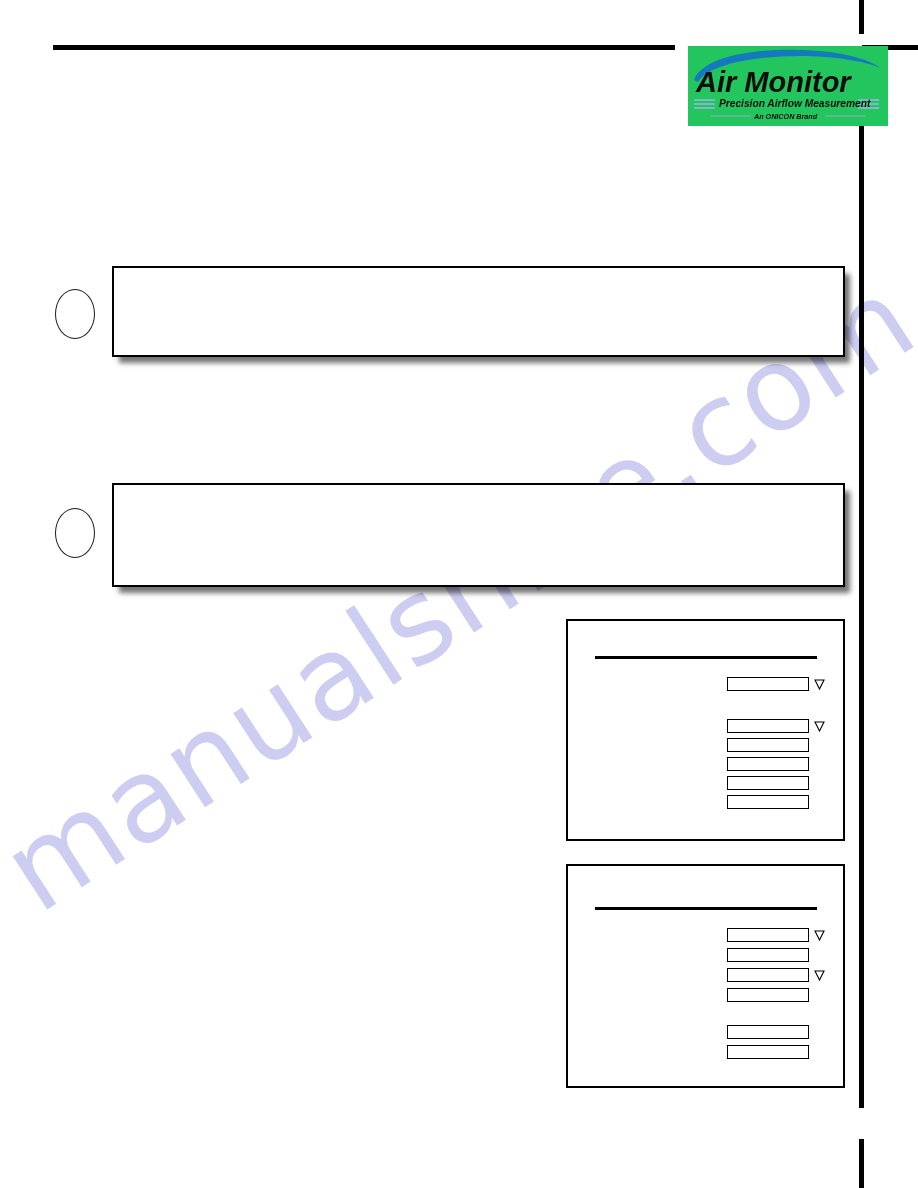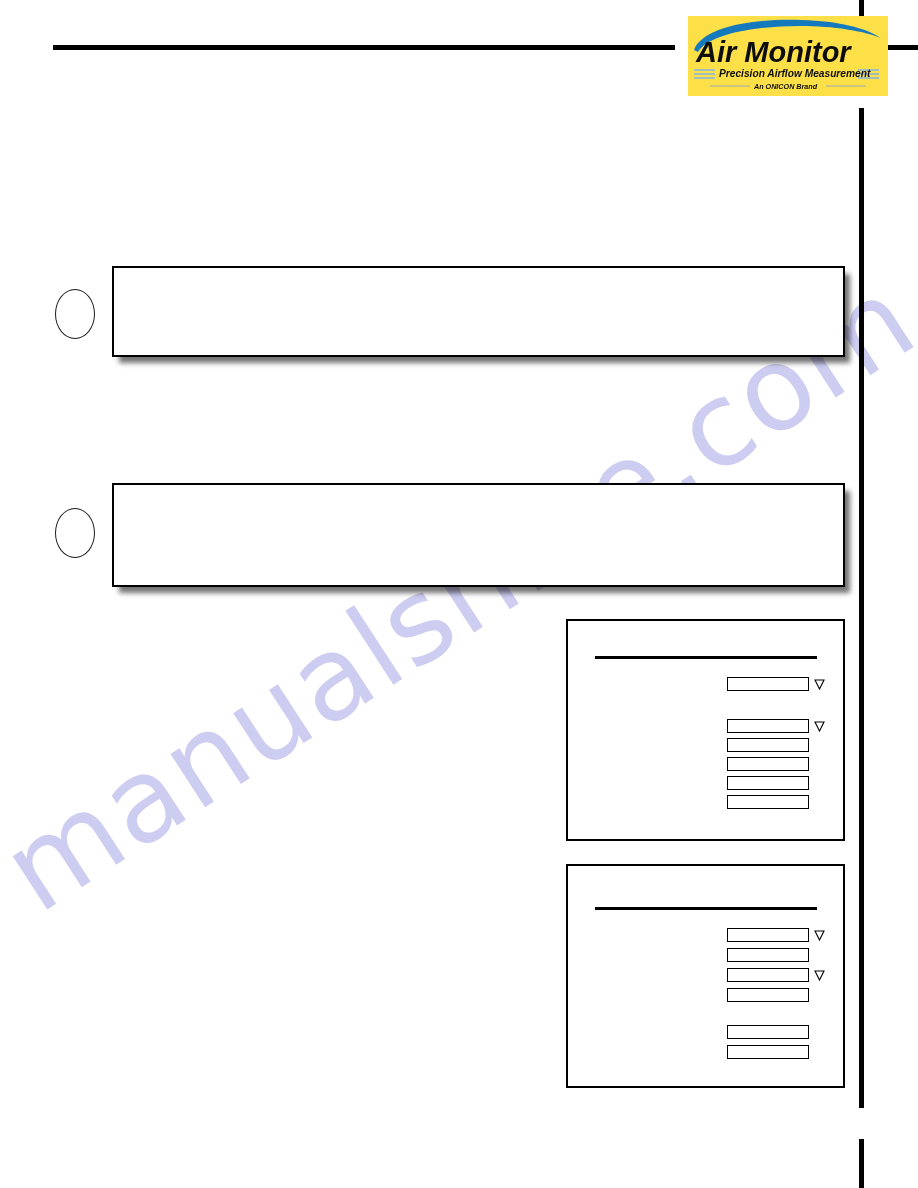--- a/index.html
+++ b/index.html
@@ -84,24 +84,24 @@
     width: 5px;
     height: 49px;
     background: #000000;
     z-index: 3;
   }
 
   
   .logo {
     position: absolute;
     left: 688px;
-    top: 16px;
+    top: 46px;
     width: 200px;
     height: 80px;
-    background: #fde047;
+    background: #22c55e;
     z-index: 5;
     text-align: right;
   }
   .logo-svg { display: block; }
 
   
   .step-bullet {
     position: absolute;
     width: 40px;
     height: 50px;

